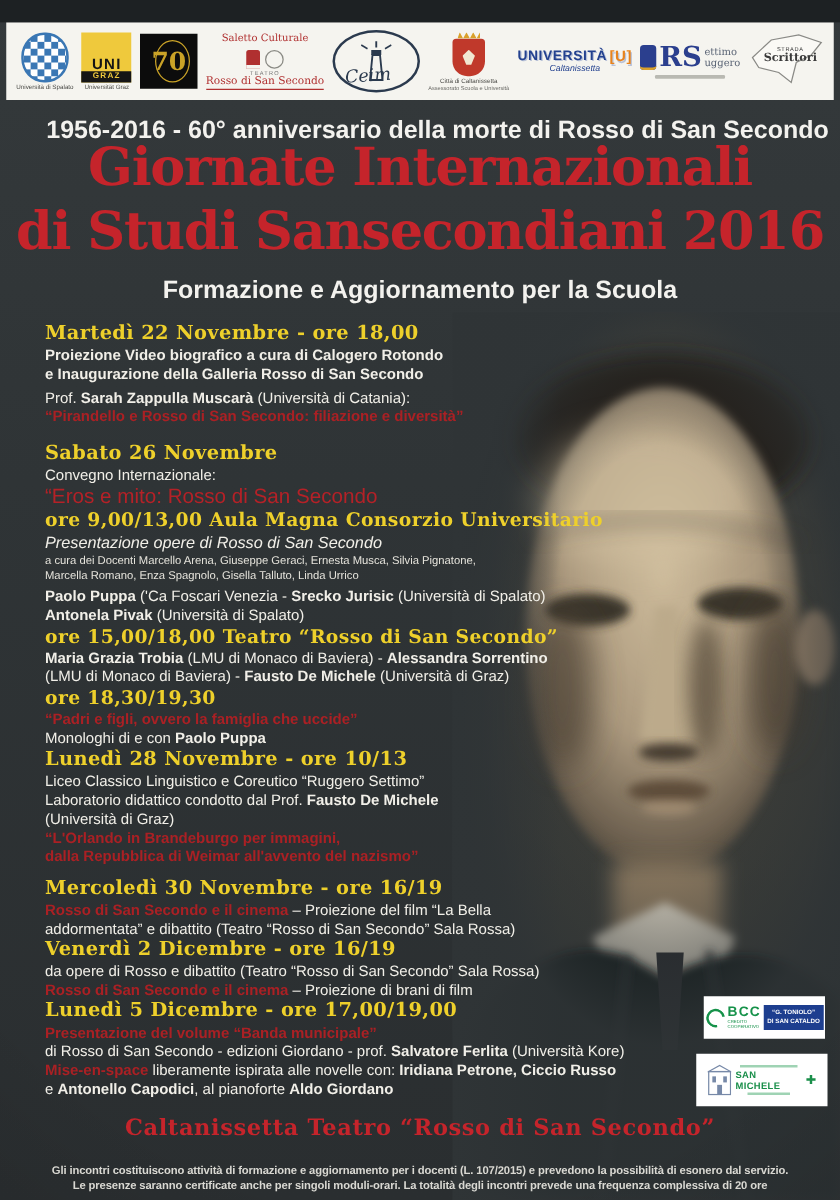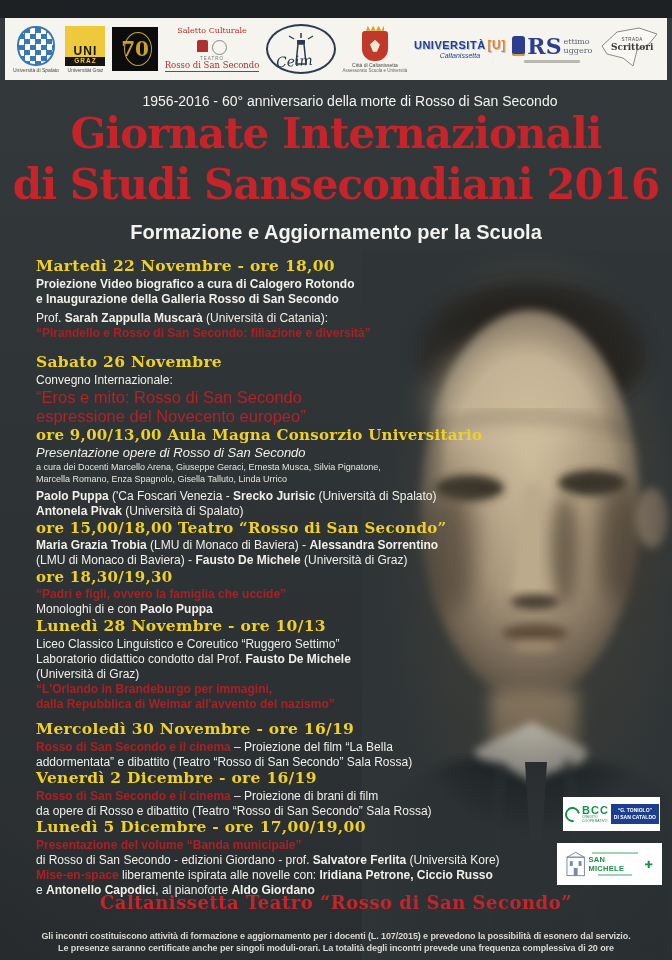--- a/index.html
+++ b/index.html
@@ -42,21 +42,21 @@
   .rs-emblem{display:inline-block;width:13px;height:20px;background:#2b3f8e;border-radius:3px;
     box-shadow:inset 0 -4px 0 -2px #d9a02b;}
   .rs-big{font-family:"DejaVu Serif",serif;font-weight:bold;font-size:22px;color:#2b3f8e;}
   .rs-words{display:flex;flex-direction:column;font-family:"DejaVu Serif",serif;font-size:8px;color:#5a6475;gap:1px;}
   .rs-bar{width:56px;height:3px;background:#b9b9b2;margin-top:3px;border-radius:1px;}
   .sicily{position:relative;width:60px;height:46px;}
   .sic-t{position:absolute;top:12px;left:12px;text-align:center;color:#3a3a3a;}
   .sic-t .st1{font-size:4.5px;letter-spacing:.5px;display:block;}
   .sic-t .st2{font-family:"DejaVu Serif",serif;font-weight:bold;font-size:9px;display:block;}
   
-  .anniv{position:absolute;top:93px;left:0;right:0;text-align:center;color:#f3f2ee;font-size:14px;font-weight:normal;z-index:5;margin-left:28px;}
+  .anniv{position:absolute;top:93px;left:0;right:0;text-align:center;color:#f3f2ee;font-size:20px;font-weight:bold;z-index:5;margin-left:28px;}
   .title{position:absolute;top:108px;left:0;right:0;text-align:center;color:#c5242b;
     font-family:"DejaVu Serif",serif;font-weight:bold;font-size:42px;line-height:51px;letter-spacing:-1px;z-index:5;}
   .subtitle{position:absolute;top:221px;left:0;right:0;text-align:center;color:#f3f2ee;font-size:20px;font-weight:bold;z-index:5;}
   
   .schedule{position:absolute;left:36px;top:258px;width:600px;z-index:5;}
   .event{margin:0;}
   .event:nth-of-type(2){margin-top:13px;}
   .event:nth-of-type(3){margin-top:1px;}
   .event:nth-of-type(4){margin-top:9px;}
   .event-heading{margin:0 0 3px 0;font-family:"DejaVu Serif",serif;font-weight:bold;font-size:15.5px;line-height:16px;color:#eed02b;letter-spacing:.3px;}
@@ -236,21 +236,20 @@
         <h3 class="event-heading">Martedì 22 Novembre - ore 18,00</h3>
         <div class="line"><span class="seg-b">Proiezione Video biografico a cura di Calogero Rotondo</span></div>
         <div class="line"><span class="seg-b">e Inaugurazione della Galleria Rosso di San Secondo</span></div>
         <div class="line k-gap"><span class="seg-n">Prof. </span><span class="seg-b">Sarah Zappulla Muscarà</span><span class="seg-n"> (Università di Catania):</span></div>
         <div class="line"><span class="seg-r">“Pirandello e Rosso di San Secondo: filiazione e diversità”</span></div>
       </section>
       <section class="event">
         <h3 class="event-heading">Sabato 26 Novembre</h3>
         <div class="line"><span class="seg-n">Convegno Internazionale:</span></div>
         <div class="line"><span class="seg-R">“Eros e mito: Rosso di San Secondo</span></div>
-        <div class="line"><span class="seg-R">espressione del Novecento europeo”</span></div>
         <div class="line k-time"><span class="seg-y">ore 9,00/13,00 Aula Magna Consorzio Universitario</span></div>
         <div class="line"><span class="seg-i">Presentazione opere di Rosso di San Secondo</span></div>
         <div class="line k-small"><span class="seg-sm">a cura dei Docenti Marcello Arena, Giuseppe Geraci, Ernesta Musca, Silvia Pignatone,</span></div>
         <div class="line k-small"><span class="seg-sm">Marcella Romano, Enza Spagnolo, Gisella Talluto, Linda Urrico</span></div>
         <div class="line k-gap"><span class="seg-b">Paolo Puppa</span><span class="seg-n"> ('Ca Foscari Venezia - </span><span class="seg-b">Srecko Jurisic</span><span class="seg-n"> (Università di Spalato)</span></div>
         <div class="line"><span class="seg-b">Antonela Pivak</span><span class="seg-n"> (Università di Spalato)</span></div>
         <div class="line k-time"><span class="seg-y">ore 15,00/18,00 Teatro “Rosso di San Secondo”</span></div>
         <div class="line"><span class="seg-b">Maria Grazia Trobia</span><span class="seg-n"> (LMU di Monaco di Baviera) - </span><span class="seg-b">Alessandra Sorrentino</span></div>
         <div class="line"><span class="seg-n">(LMU di Monaco di Baviera) - </span><span class="seg-b">Fausto De Michele</span><span class="seg-n"> (Università di Graz)</span></div>
         <div class="line k-time"><span class="seg-y">ore 18,30/19,30</span></div>
@@ -265,22 +264,22 @@
         <div class="line"><span class="seg-r">“L'Orlando in Brandeburgo per immagini,</span></div>
         <div class="line"><span class="seg-r">dalla Repubblica di Weimar all'avvento del nazismo”</span></div>
       </section>
       <section class="event">
         <h3 class="event-heading">Mercoledì 30 Novembre - ore 16/19</h3>
         <div class="line"><span class="seg-r">Rosso di San Secondo e il cinema</span><span class="seg-n"> – Proiezione del film “La Bella</span></div>
         <div class="line"><span class="seg-n">addormentata” e dibattito (Teatro “Rosso di San Secondo” Sala Rossa)</span></div>
       </section>
       <section class="event">
         <h3 class="event-heading">Venerdì 2 Dicembre - ore 16/19</h3>
+        <div class="line"><span class="seg-n">da opere di Rosso e dibattito (Teatro “Rosso di San Secondo” Sala Rossa)</span></div>
         <div class="line"><span class="seg-r">Rosso di San Secondo e il cinema</span><span class="seg-n"> – Proiezione di brani di film</span></div>
-        <div class="line"><span class="seg-n">da opere di Rosso e dibattito (Teatro “Rosso di San Secondo” Sala Rossa)</span></div>
       </section>
       <section class="event">
         <h3 class="event-heading">Lunedì 5 Dicembre - ore 17,00/19,00</h3>
         <div class="line"><span class="seg-r">Presentazione del volume “Banda municipale”</span></div>
         <div class="line"><span class="seg-n">di Rosso di San Secondo - edizioni Giordano - prof. </span><span class="seg-b">Salvatore Ferlita</span><span class="seg-n"> (Università Kore)</span></div>
         <div class="line"><span class="seg-r">Mise-en-space</span><span class="seg-n"> liberamente ispirata alle novelle con: </span><span class="seg-b">Iridiana Petrone, Ciccio Russo</span></div>
         <div class="line"><span class="seg-n">e </span><span class="seg-b">Antonello Capodici</span><span class="seg-n">, al pianoforte </span><span class="seg-b">Aldo Giordano</span></div>
       </section>
     </div>
 

